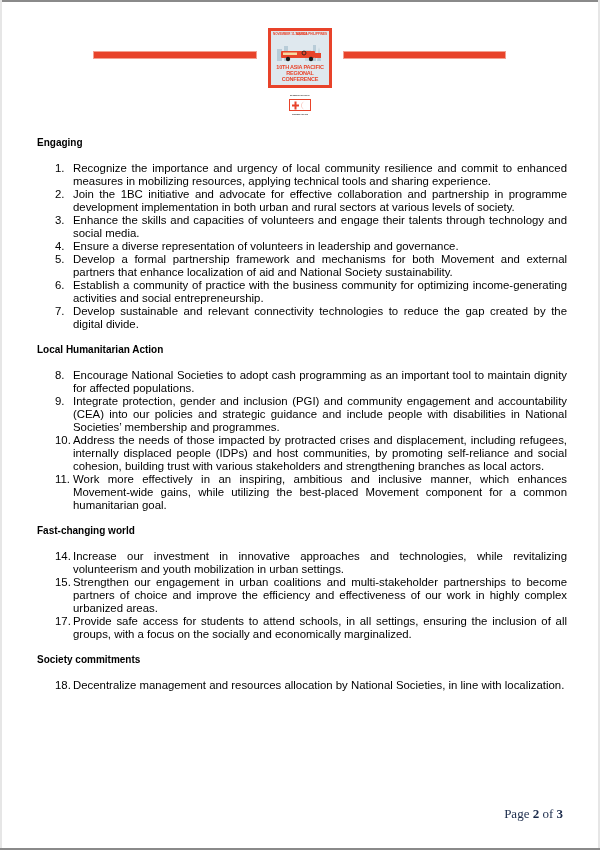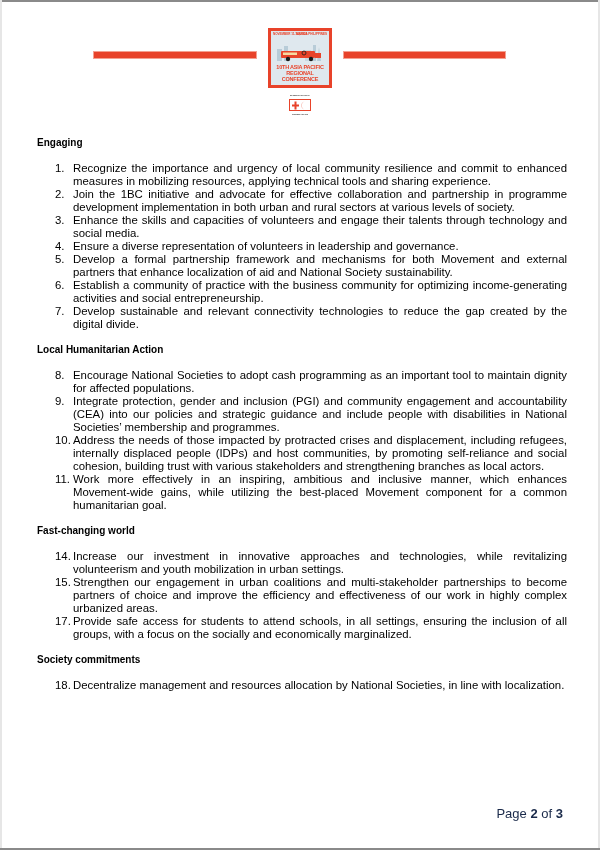--- a/index.html
+++ b/index.html
@@ -35,21 +35,21 @@
     border: 1px solid #e8432a; box-sizing: border-box; display: flex; align-items: center; justify-content: center;
   }
 
   .content { position: absolute; left: 37px; top: 136px; width: 530px; font-size: 11.4px; line-height: 13px; }
   .section-heading { font-weight: bold; font-size: 10px; margin: 0 0 13px 0; }
   ol.items { list-style: none; margin: 0 0 12px 0; padding: 0; }
   ol.items li { position: relative; padding-left: 36px; text-align: justify; }
   ol.items li .num { position: absolute; left: 18px; width: 18px; text-align: left; }
   ol.items li .txt { display: block; }
 
-  .footer { position: absolute; right: 37px; top: 806px; font-family: Liberation Sans, sans-serif; font-size: 13px; color: #1a2a4a; }
+  .footer { position: absolute; right: 37px; top: 806px; font-family: Liberation Serif, serif; font-size: 13px; color: #1a2a4a; }
   .footer b { font-weight: bold; }
 </style>
 </head>
 <body>
 
 <div class="top-border"></div>
 <div class="left-border"></div>
 <div class="right-border"></div>
 <div class="bottom-border"></div>
 

